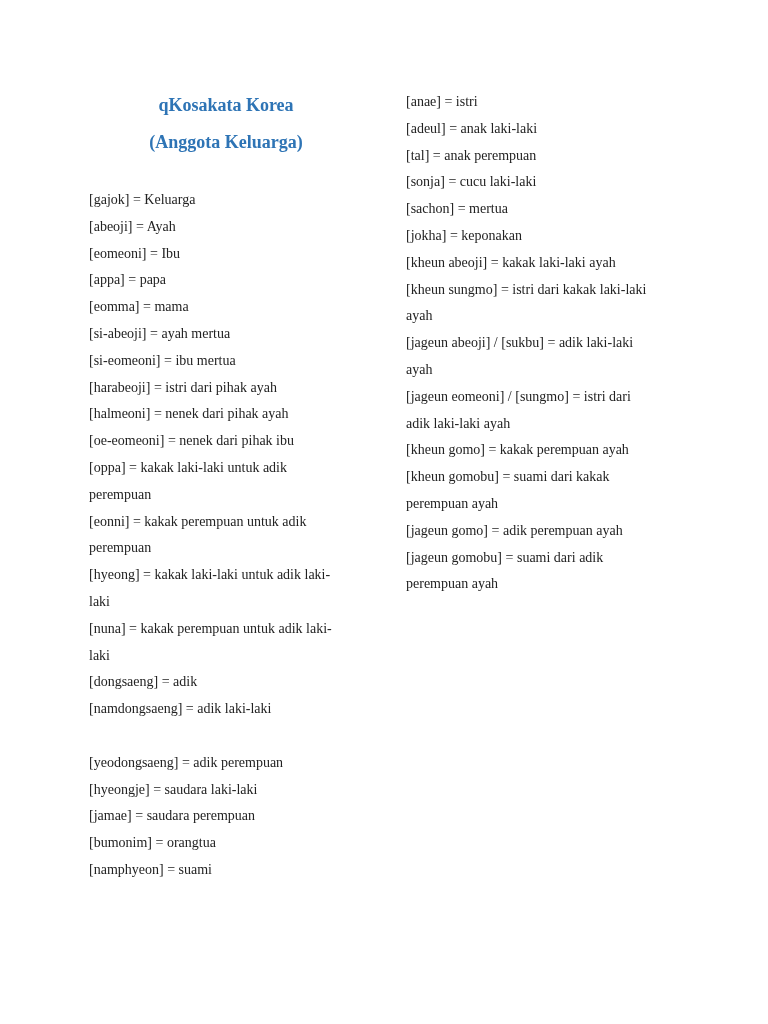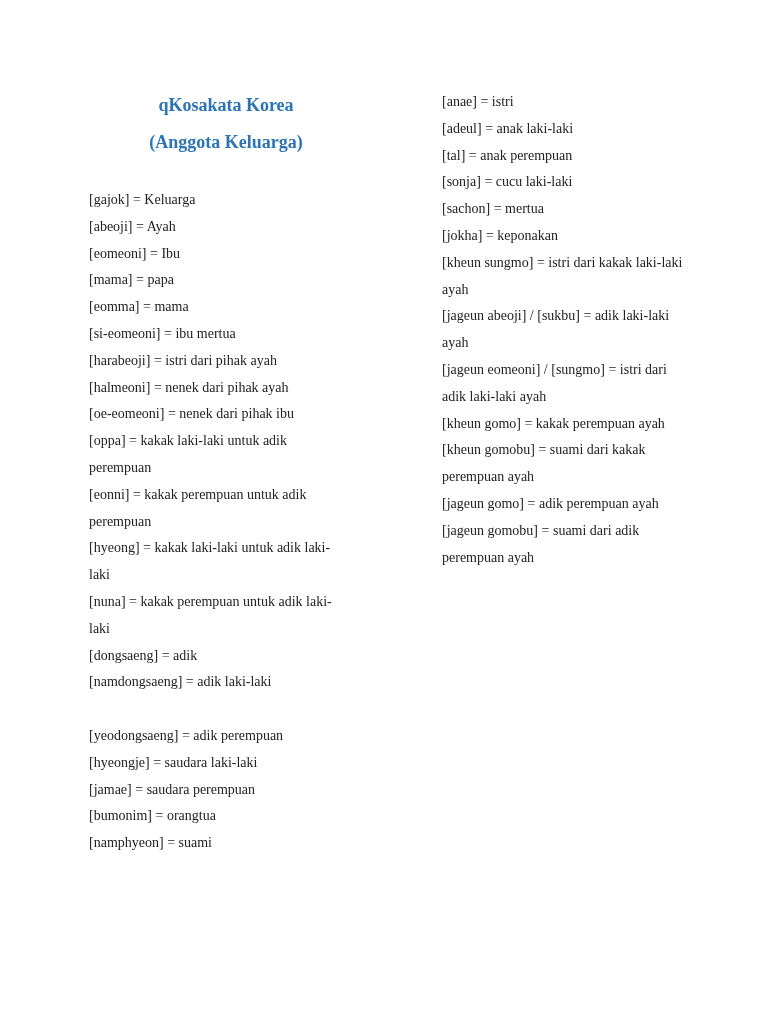--- a/index.html
+++ b/index.html
@@ -51,21 +51,21 @@
     .entries {
       position: absolute;
       left: 0;
       margin: 0;
       padding: 0;
       list-style: none;
       font-size: 14px;
       line-height: 26.8px;
     }
     .col-left .entries { top: 187px; }
-    .col-right .entries { top: 89px; margin-left: 36px; }
+    .col-right .entries { top: 89px; }
     .entry {
       margin: 0;
       padding: 0;
       white-space: normal;
     }
     .entry .line {
       display: block;
       white-space: nowrap;
     }
     .spacer {
@@ -87,24 +87,27 @@
         <li class="entry">
           <span class="line">[gajok] = Keluarga</span>
         </li>
         <li class="entry">
           <span class="line">[abeoji] = Ayah</span>
         </li>
         <li class="entry">
           <span class="line">[eomeoni] = Ibu</span>
         </li>
         <li class="entry">
-          <span class="line">[mama] = papa</span>
+          <span class="line">[appa] = papa</span>
         </li>
         <li class="entry">
           <span class="line">[eomma] = mama</span>
+        </li>
+        <li class="entry">
+          <span class="line">[si-abeoji] = ayah mertua</span>
         </li>
         <li class="entry">
           <span class="line">[si-eomeoni] = ibu mertua</span>
         </li>
         <li class="entry">
           <span class="line">[harabeoji] = istri dari pihak ayah</span>
         </li>
         <li class="entry">
           <span class="line">[halmeoni] = nenek dari pihak ayah</span>
         </li>
@@ -166,20 +169,23 @@
         <li class="entry">
           <span class="line">[sonja] = cucu laki-laki</span>
         </li>
         <li class="entry">
           <span class="line">[sachon] = mertua</span>
         </li>
         <li class="entry">
           <span class="line">[jokha] = keponakan</span>
         </li>
         <li class="entry">
+          <span class="line">[kheun abeoji] = kakak laki-laki ayah</span>
+        </li>
+        <li class="entry">
           <span class="line">[kheun sungmo] = istri dari kakak laki-laki</span>
           <span class="line">ayah</span>
         </li>
         <li class="entry">
           <span class="line">[jageun abeoji] / [sukbu] = adik laki-laki</span>
           <span class="line">ayah</span>
         </li>
         <li class="entry">
           <span class="line">[jageun eomeoni] / [sungmo] = istri dari</span>
           <span class="line">adik laki-laki ayah</span>

